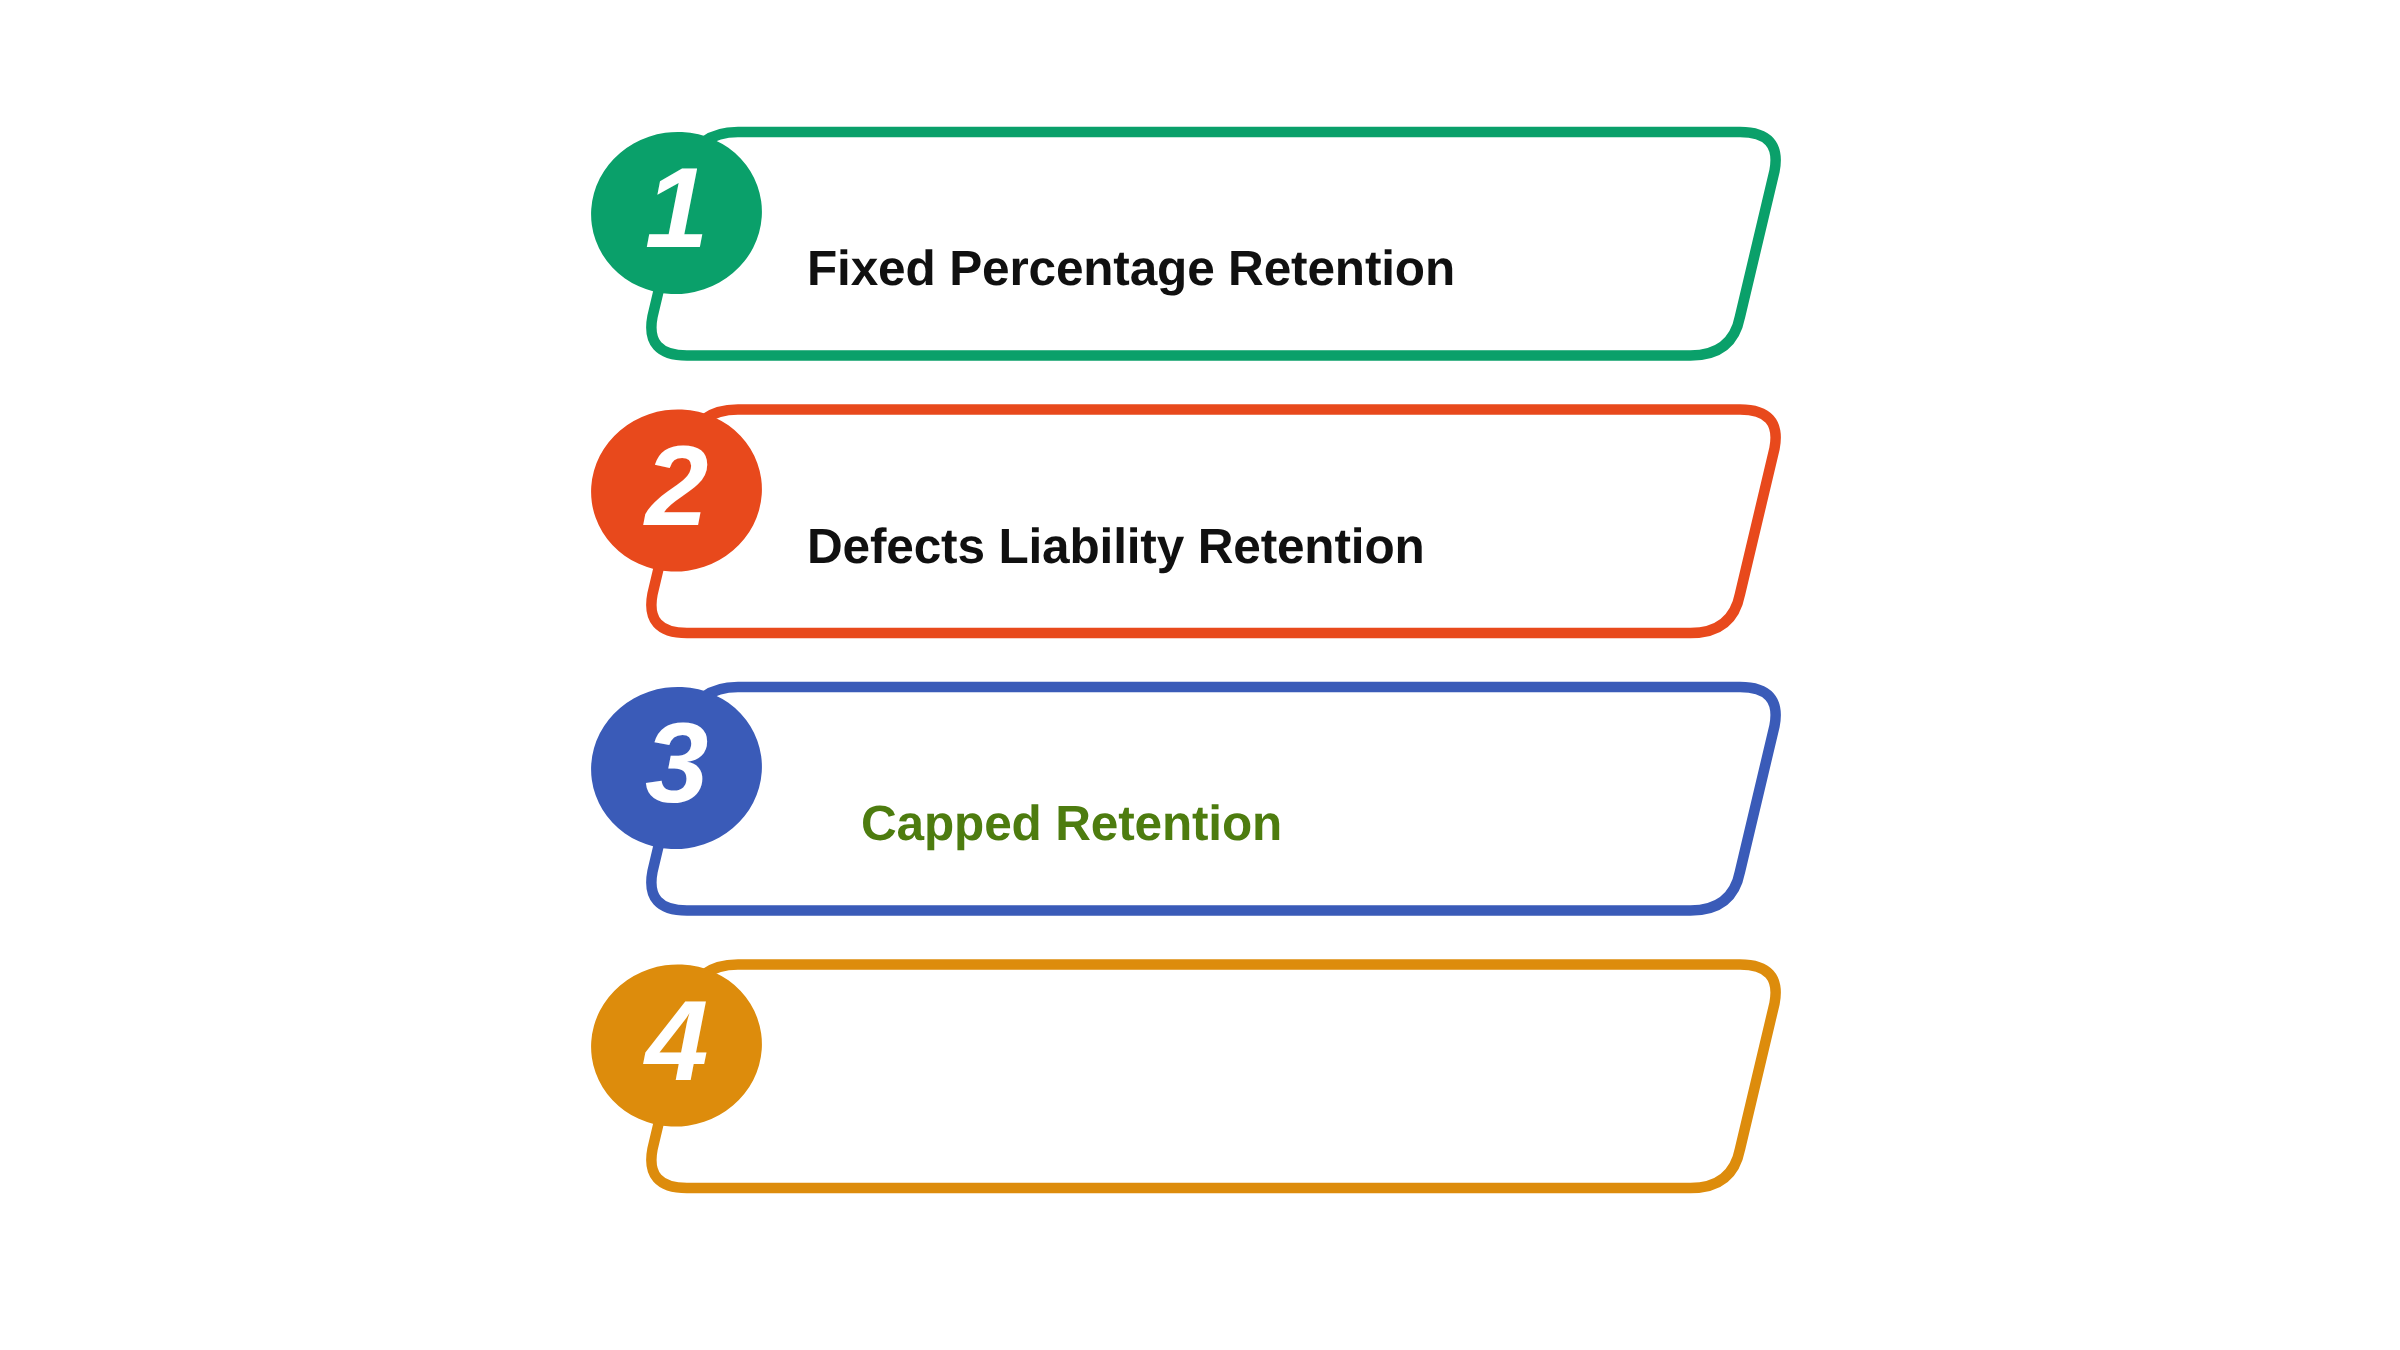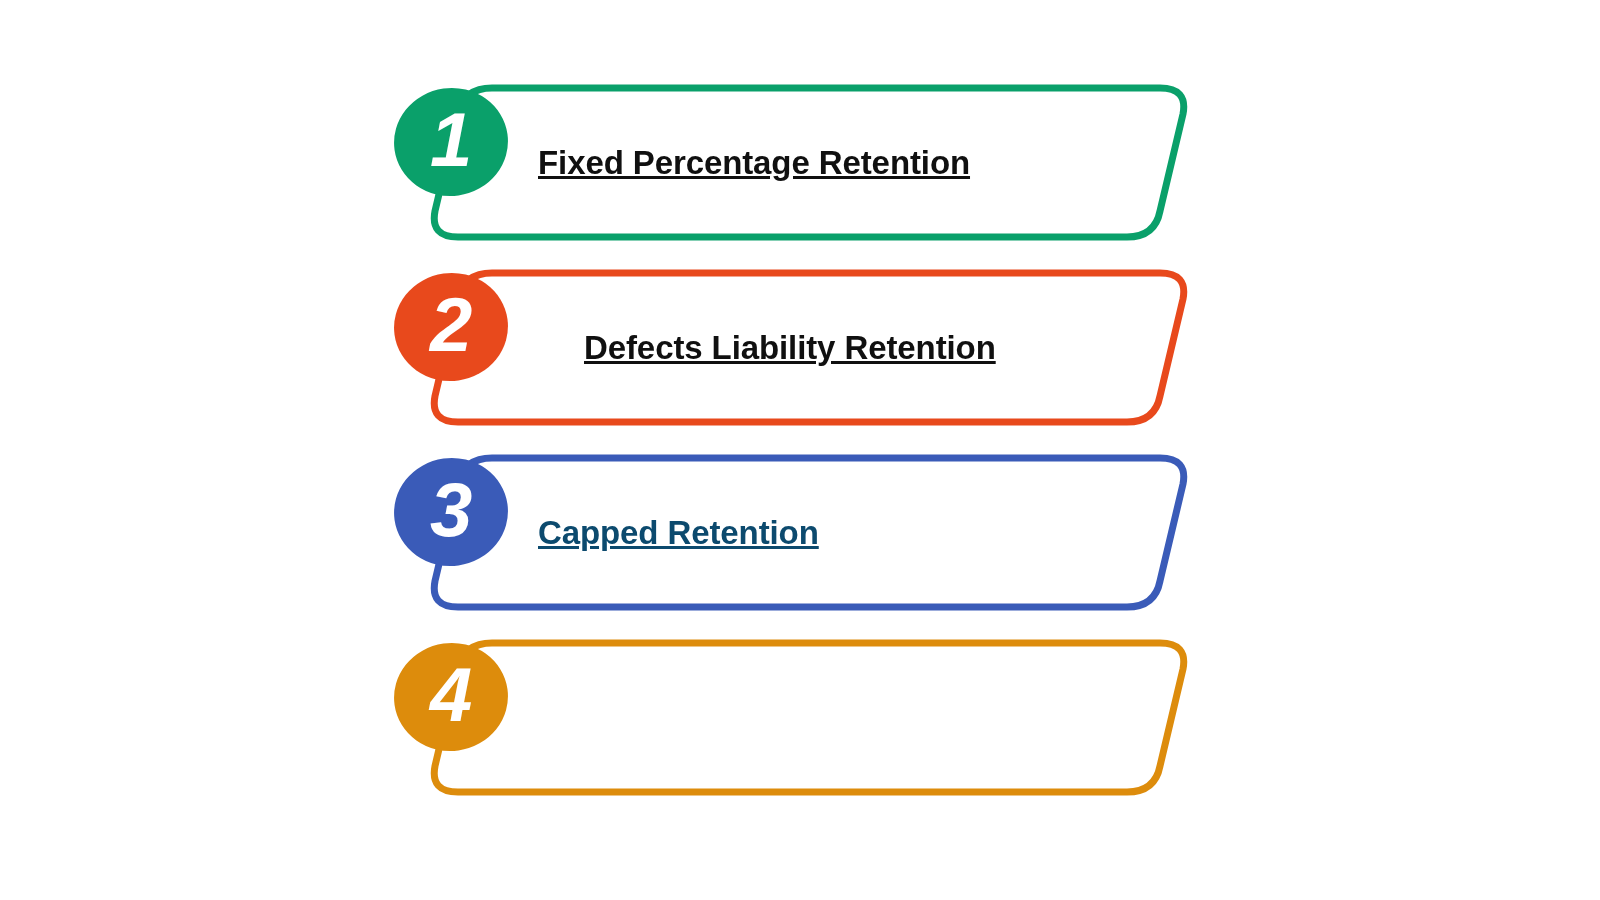--- a/index.html
+++ b/index.html
@@ -70,31 +70,30 @@
     line-height: 1;
     transform: rotate(8deg) translateY(-2px);
     letter-spacing: 0px;
     user-select: none;
   }
 
   
   .row-label {
     position: absolute;
     left: 538px;
-    top: 0;
+    top: 16px;
     height: 185px;
     display: flex;
     align-items: center;
     font-family: "Liberation Sans", sans-serif;
     font-size: 33px;
     font-weight: bold;
     color: #101010;
     letter-spacing: -0.1px;
     white-space: nowrap;
-    text-decoration: underline;
   }
 </style>
 </head>
 <body style="background: rgb(255, 255, 255);">
 
 <div id="infographic">
 
   <div class="row" style="top: 70px;">
     <div class="row-shape">
       <svg viewBox="0 0 1600 185" xmlns="http://www.w3.org/2000/svg" aria-hidden="true">
@@ -109,33 +108,33 @@
 
   <div class="row" style="top: 255px;">
     <div class="row-shape">
       <svg viewBox="0 0 1600 185" xmlns="http://www.w3.org/2000/svg" aria-hidden="true">
         <path d="M 492 18 L 1160 18 Q 1188 18 1183 44 L 1160 141 Q 1155 167 1127 167 L 458 167 Q 430 167 435 141 L 458 44 Q 464 18 492 18 Z" fill="none" stroke-width="7" stroke-linejoin="round" stroke-linecap="round" stroke="#E8491C"></path>
       </svg>
     </div>
     <div class="badge" style="background: rgb(232, 73, 28);">
       <span class="badge-num" style="color: rgb(255, 255, 255);">2</span>
     </div>
-    <div class="row-label" style="color: rgb(16, 16, 16); margin-left: 46px;">Defects Liability Retention</div>
+    <div class="row-label" style="color: rgb(16, 16, 16);">Defects Liability Retention</div>
   </div>
 
   <div class="row" style="top: 440px;">
     <div class="row-shape">
       <svg viewBox="0 0 1600 185" xmlns="http://www.w3.org/2000/svg" aria-hidden="true">
         <path d="M 492 18 L 1160 18 Q 1188 18 1183 44 L 1160 141 Q 1155 167 1127 167 L 458 167 Q 430 167 435 141 L 458 44 Q 464 18 492 18 Z" fill="none" stroke-width="7" stroke-linejoin="round" stroke-linecap="round" stroke="#3A5BB8"></path>
       </svg>
     </div>
     <div class="badge" style="background: rgb(58, 91, 184);">
       <span class="badge-num" style="color: rgb(255, 255, 255);">3</span>
     </div>
-    <div class="row-label" style="color: #0c4a6e;">Capped Retention</div>
+    <div class="row-label" style="color: #4d7c0f; margin-left: 36px;">Capped Retention</div>
   </div>
 
   <div class="row" style="top: 625px;">
     <div class="row-shape">
       <svg viewBox="0 0 1600 185" xmlns="http://www.w3.org/2000/svg" aria-hidden="true">
         <path d="M 492 18 L 1160 18 Q 1188 18 1183 44 L 1160 141 Q 1155 167 1127 167 L 458 167 Q 430 167 435 141 L 458 44 Q 464 18 492 18 Z" fill="none" stroke-width="7" stroke-linejoin="round" stroke-linecap="round" stroke="#DD8C0C"></path>
       </svg>
     </div>
     <div class="badge" style="background: rgb(221, 140, 12);">
       <span class="badge-num" style="color: rgb(255, 255, 255);">4</span>

